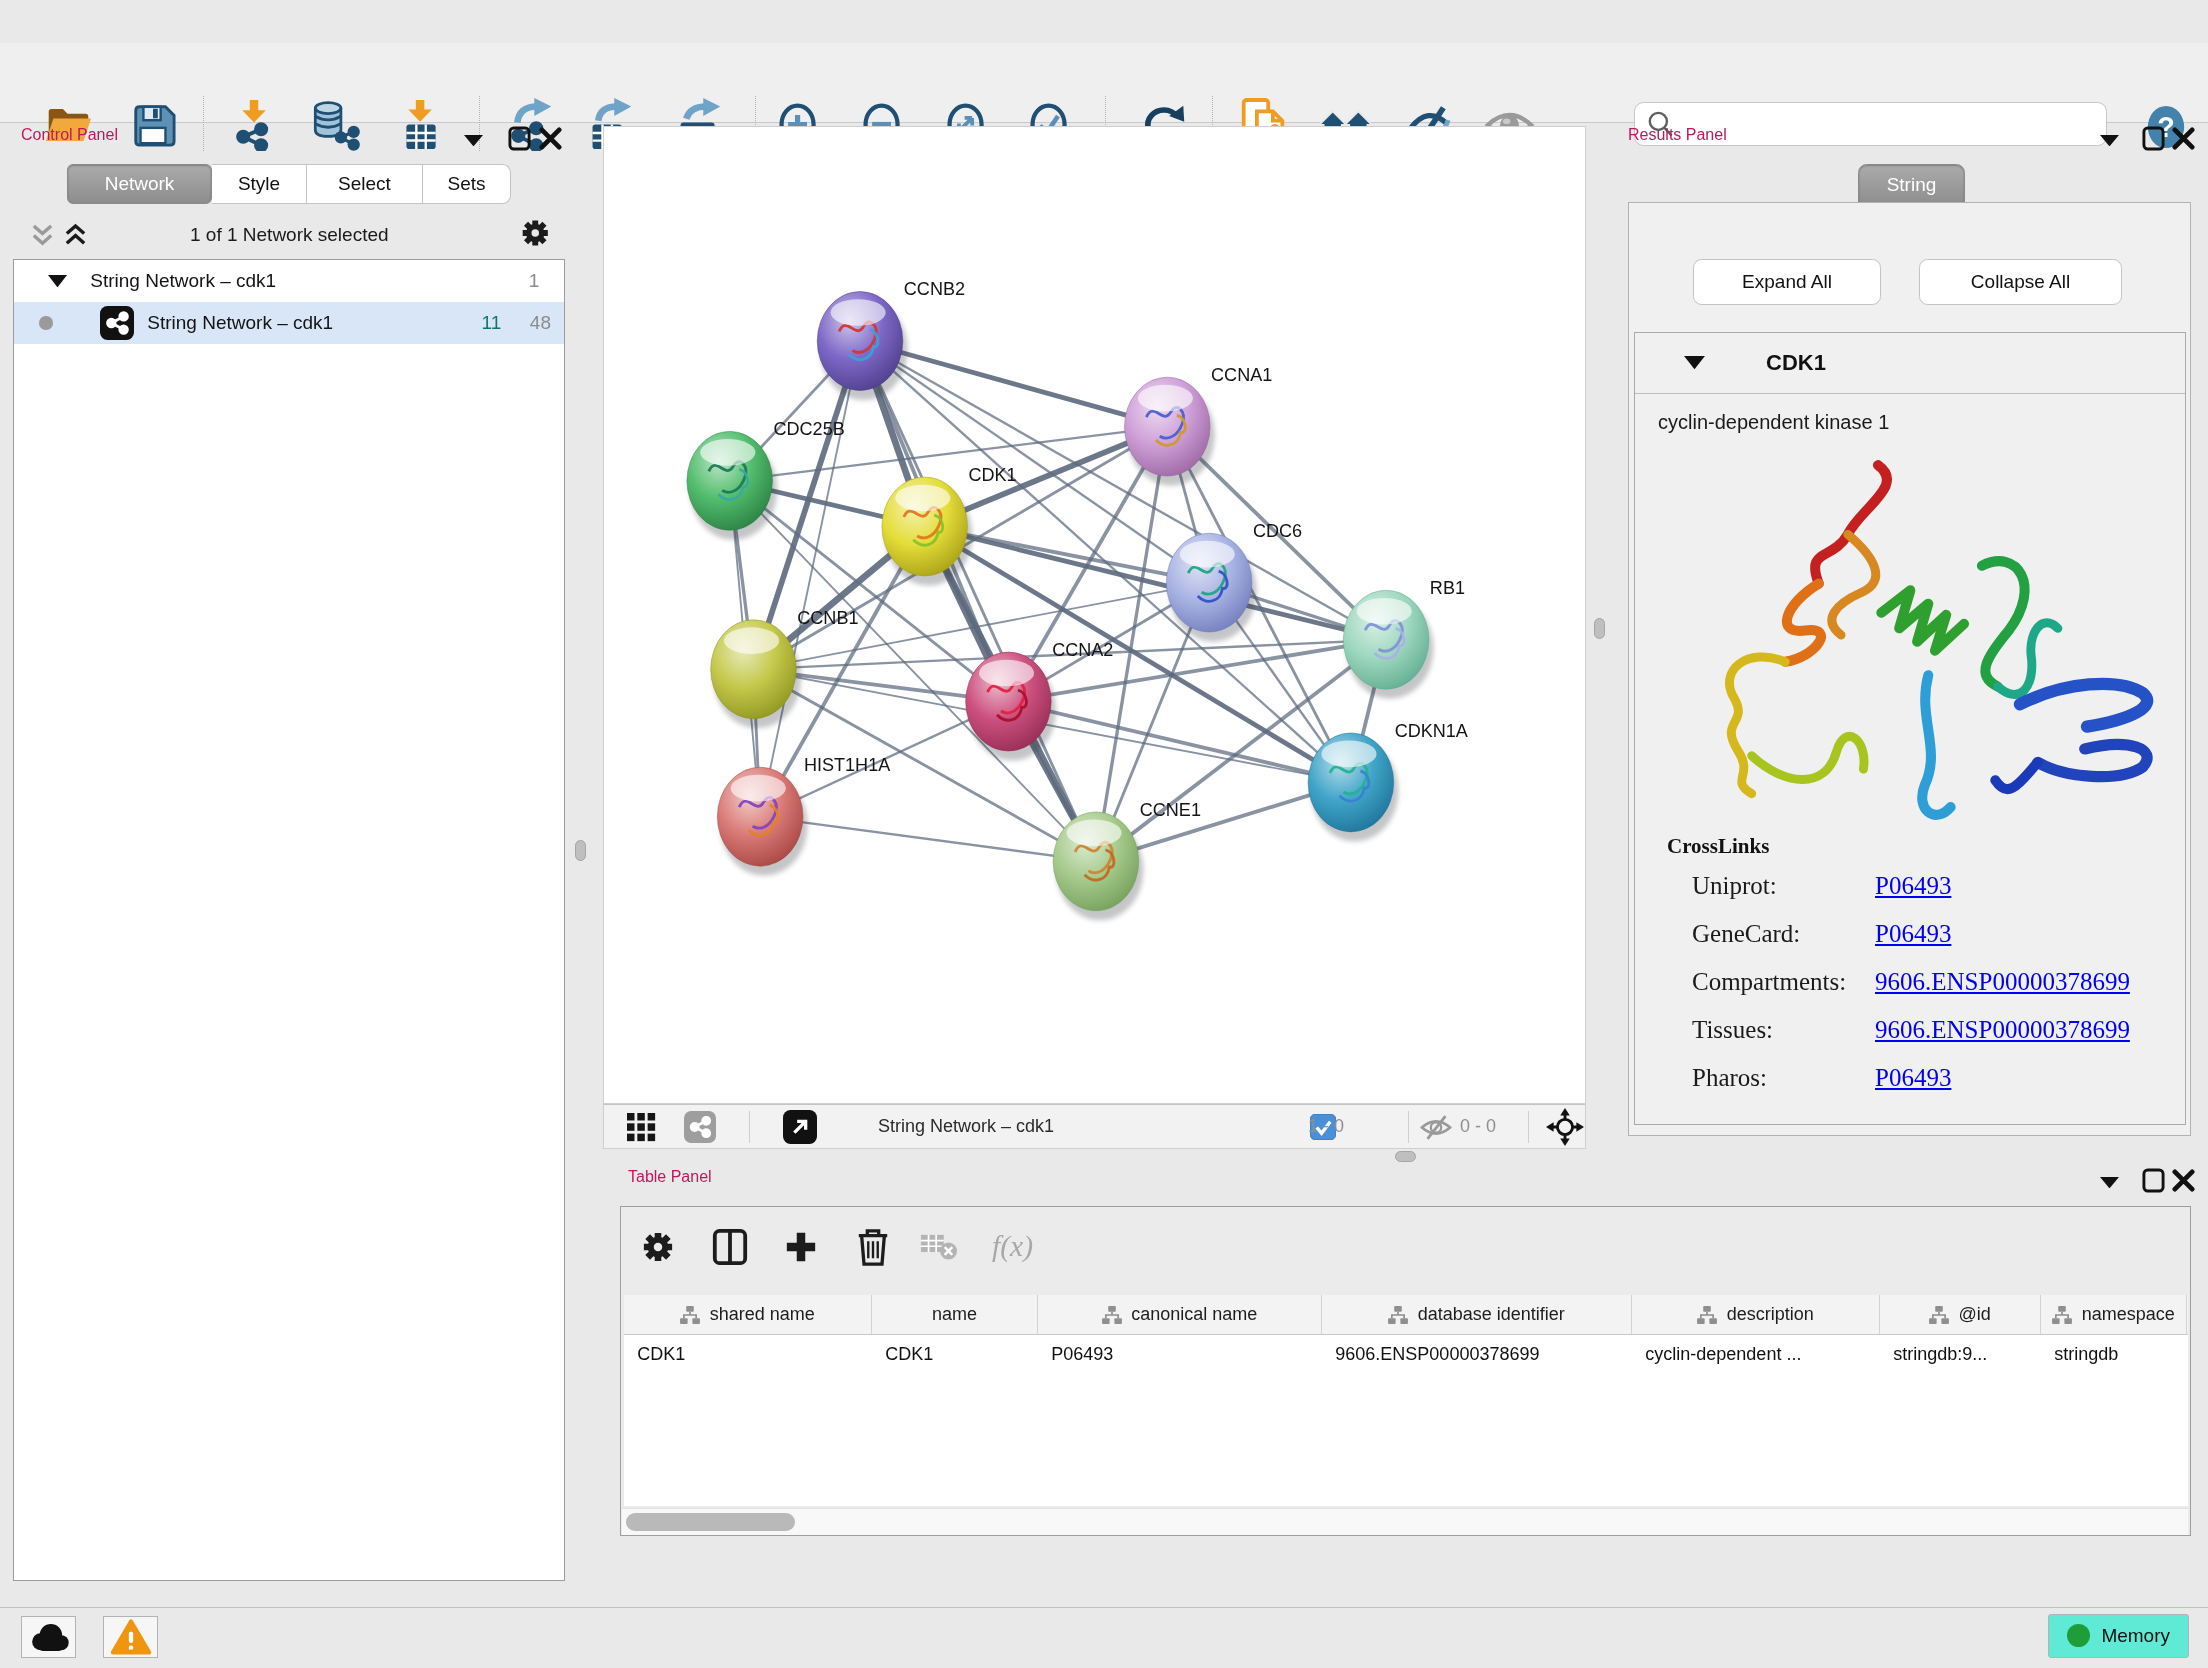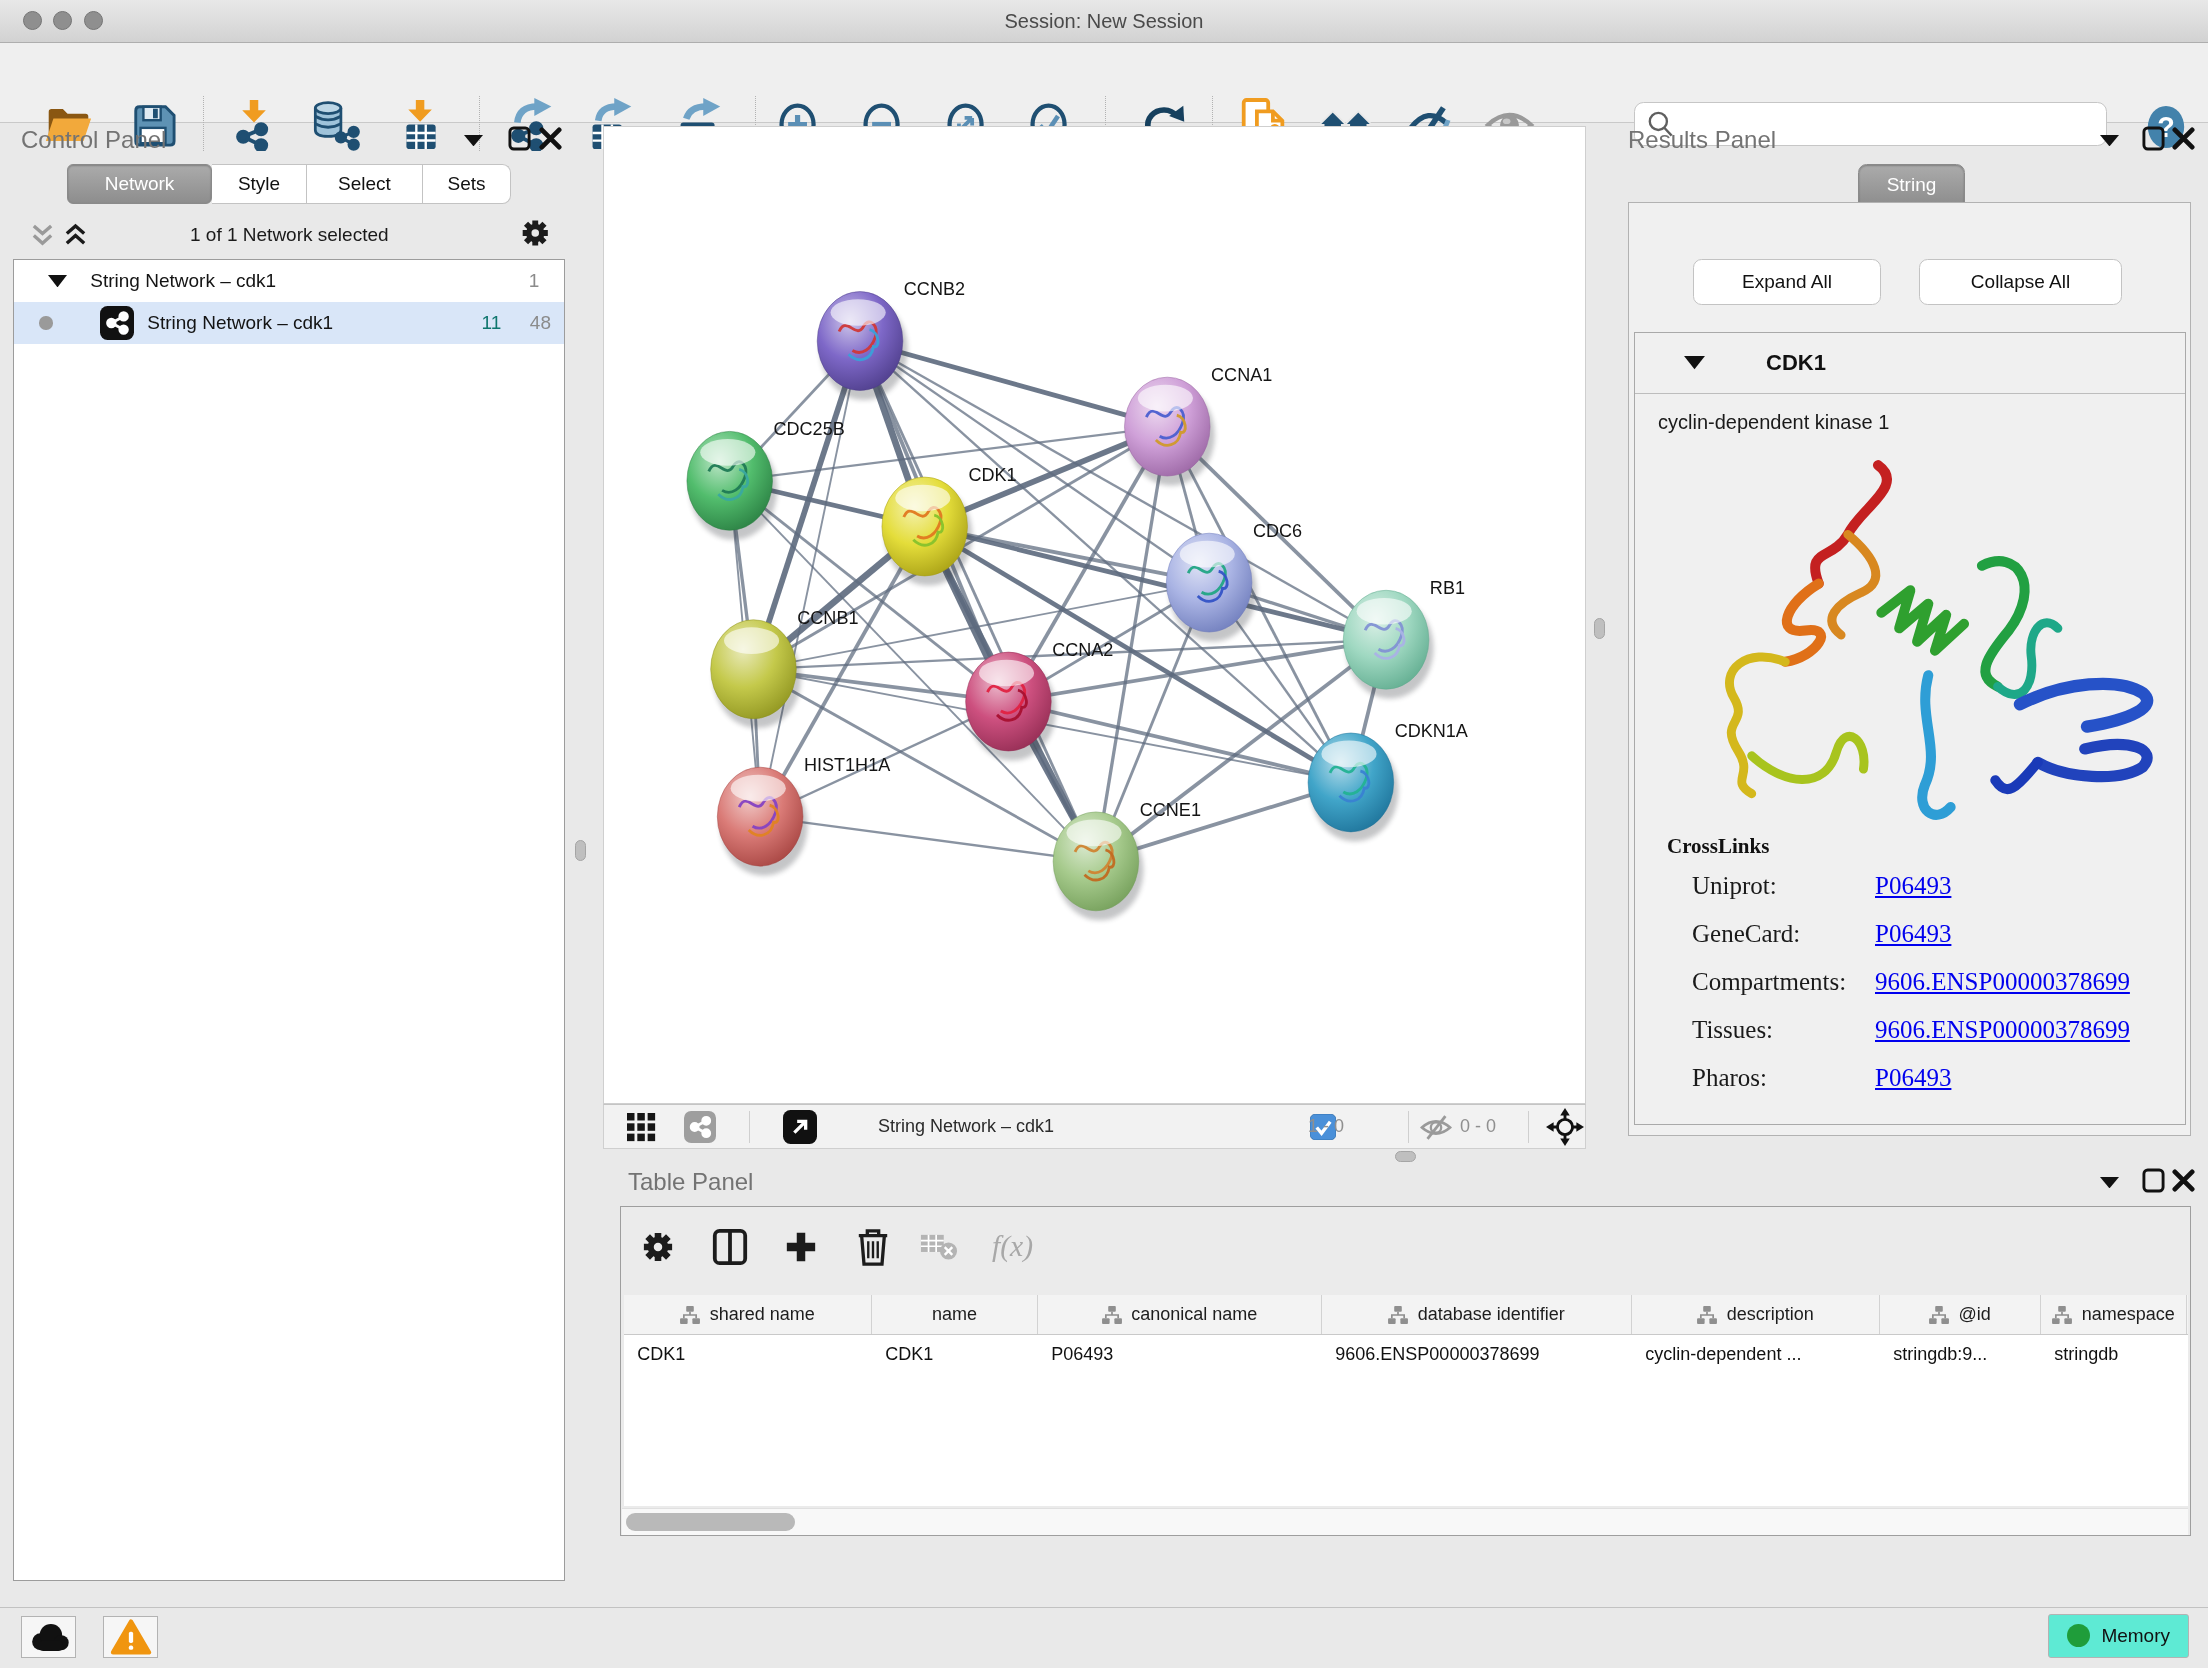--- a/index.html
+++ b/index.html
@@ -11,21 +11,21 @@
 .titlebar{position:absolute;left:0;top:0;width:2208px;height:43px;background:linear-gradient(#e8e8e8,#d2d2d2);border-bottom:1px solid #aeaeae}
 .tl-dot{position:absolute;top:11.4px;width:19px;height:19px;border-radius:50%;background:#8f8f8f;border:1.4px solid #757575}
 .win-title{position:absolute;top:9.5px;left:0;width:100%;text-align:center;font-size:20px;color:#4a4a4a}
 
 .toolbar{position:absolute;left:0;top:43px;width:2208px;height:80px;background:#efefef;border-bottom:1px solid #c9c9c9}
 .tbtn{position:absolute;top:55px;width:53px;height:53px;display:flex;align-items:center;justify-content:center;cursor:pointer}
 .tsep{position:absolute;top:53px;height:55px;width:0;border-left:1.9px dotted #b2b2b2}
 .searchbox{position:absolute;left:1634px;top:59px;width:473px;height:44px;background:#fff;border:1.4px solid #c6c6c6;border-radius:9.5px;display:flex;align-items:center;padding:0 11.4px}
 .searchbox input{border:none;outline:none;flex:1;font-size:18px;margin-left:9.5px;font-family:"Liberation Sans",sans-serif;background:transparent}
 
-.panel-title{font-size:24px;color:#737373}
+.panel-title{font-size:16px;color:#be185d}
 .win-ctl{position:absolute;display:flex;align-items:center;justify-content:center;width:28.5px;height:28.5px;cursor:pointer;color:#111}
 .tabrow{display:flex}
 .tab{height:40px;display:flex;align-items:center;justify-content:center;font-size:19px;color:#111;background:#fff;border:1px solid #c3c3c3;border-left:none;cursor:pointer}
 .tab.first{border-left:1px solid #c3c3c3;border-radius:8.6px 0 0 8.6px}
 .tab.last{border-radius:0 8.6px 8.6px 0}
 .tab.sel{background:linear-gradient(#ababab,#8d8d8d);color:#fff;border-color:#8a8a8a;border-radius:8.6px;box-shadow:inset 0 1px 1.9px rgba(0,0,0,.25)}
 
 .treebox{position:absolute;left:13.3px;top:259px;width:552px;height:1322px;background:#fff;border:1.9px solid #9c9c9c}
 .trow{position:relative;height:42px;display:flex;align-items:center;font-size:19px;color:#141414}
 .trow.selected{background:#d9e6f8}
@@ -63,26 +63,20 @@
 .statusbtn{position:absolute;top:7.6px;width:55px;height:42px;background:#f6f6f6;border:1.9px solid #b3b3b3;display:flex;align-items:center;justify-content:center;cursor:pointer}
 .membtn{position:absolute;left:2048px;top:5.7px;width:141px;height:44px;background:#5eead4;border:1.9px solid #b3b3b3;border-radius:2.9px;display:flex;align-items:center;justify-content:center;gap:11.4px;font-size:19px;color:#111;cursor:pointer}
 .memdot{width:23px;height:23px;border-radius:50%;background:#1f9d3a}
 text{font-family:"Liberation Sans",sans-serif}
 </style>
 </head>
 <body>
 
 <div class="window">
 
-  <div class="titlebar">
-    <span class="tl-dot" style="left:23px"></span>
-    <span class="tl-dot" style="left:53px"></span>
-    <span class="tl-dot" style="left:84px"></span>
-    <div class="win-title">Session: New Session</div>
-  </div>
 
   <div class="toolbar">
     <div class="tbtn" style="left:42px">
       <svg width="49" height="46" viewBox="0 0 52 48">
           <path d="M5 40 V10 q0-3 3-3 h12 l5 5 h19 q3 0 3 3 v6" fill="#8a5712"></path>
           <path d="M2 41 L10 17 H50 L42 41 Z" fill="#f2a93b"></path>
         </svg>
     </div>
     <div class="tbtn" style="left:126px">
       <svg width="46" height="46" viewBox="0 0 48 48">

